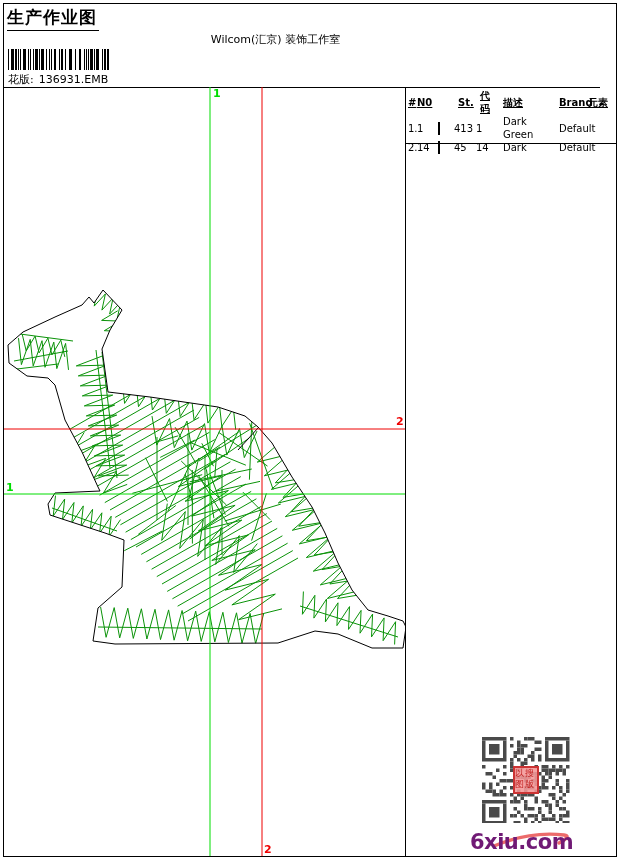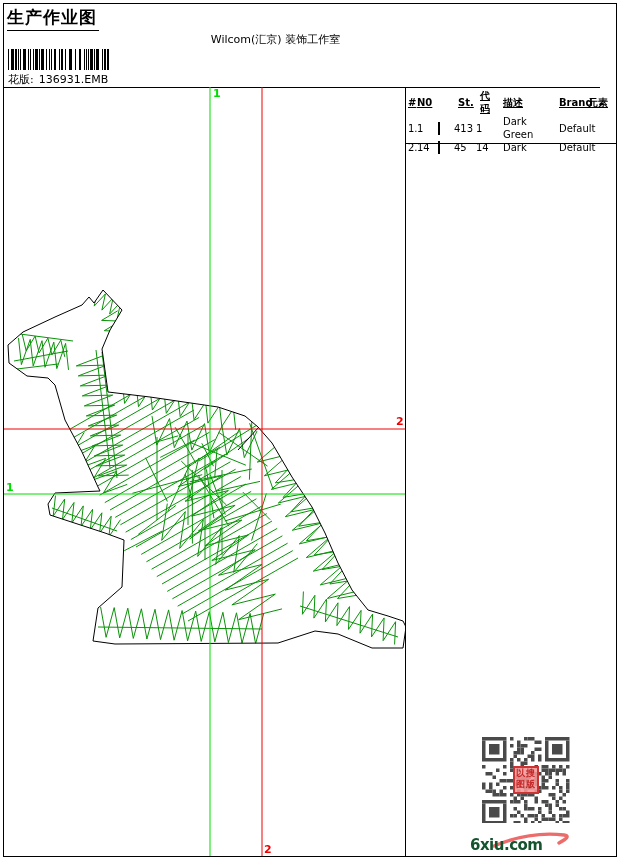--- a/index.html
+++ b/index.html
@@ -25,23 +25,23 @@
   .srow{display:grid;grid-template-columns:9px 21px 16px 22px 21px 62px 29px auto;padding-left:2px;line-height:13px;align-items:center;}
   .srow.head{margin-top:2px;font-weight:bold;}
   .srow.head span{text-decoration:underline;}
   .c-st,.c-code{text-align:left;padding-right:1px;}
   .c-desc{padding-left:6px;}
   .head .c-st,.head .c-code{text-align:left;padding-left:4px;}
   .swatch{width:12px;height:10px;border:1px solid #000;}
   
   .qr-svg{position:absolute;left:76px;top:650px;}
   .stamp{position:absolute;left:107px;top:679px;width:22px;height:24px;border:2px solid #cc3333;background:rgba(244,150,150,.88);
-         font-size:9px;line-height:11px;font-weight:bold;text-align:center;color:#c22525;letter-spacing:1px;}
+         font-size:9px;line-height:11px;font-weight:normal;color:#c22525;letter-spacing:1px;}
   .brand6xiu{position:absolute;left:62px;top:735px;width:114px;height:32px;}
-  .brand-text{position:absolute;left:2px;bottom:0;font-size:15px;font-weight:bold;letter-spacing:-0.5px;color:#14532d;}
+  .brand-text{position:absolute;left:2px;bottom:0;font-size:21px;font-weight:bold;letter-spacing:-0.5px;color:#701a75;}
   .swoosh{position:absolute;left:0;top:0;}
 </style>
 </head>
 <body>
 
 <div class="sheet">
 
   <div class="header">
     <div class="header-left">
       <span class="doc-title">生产作业图</span>

